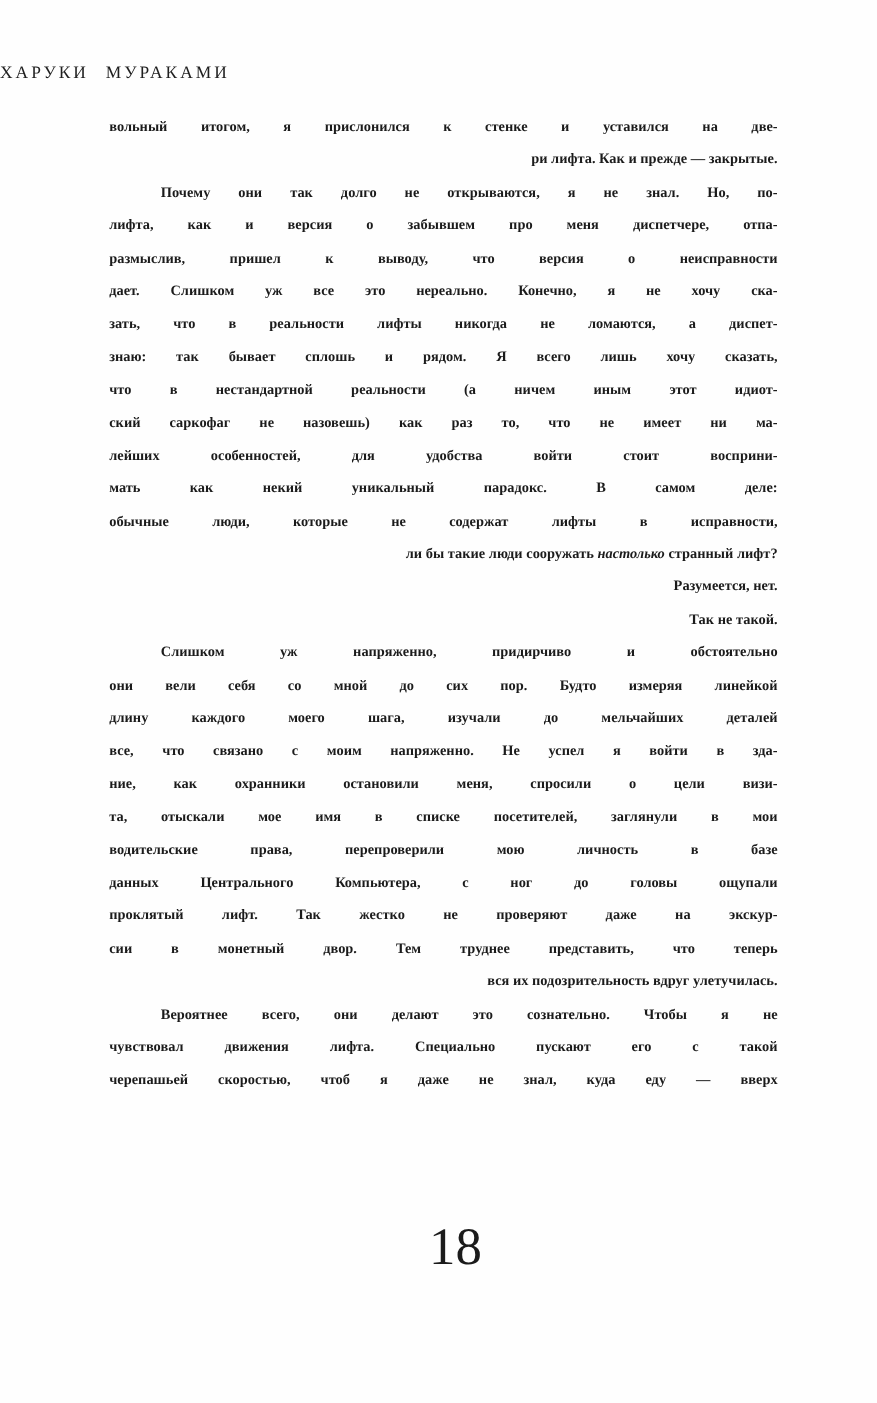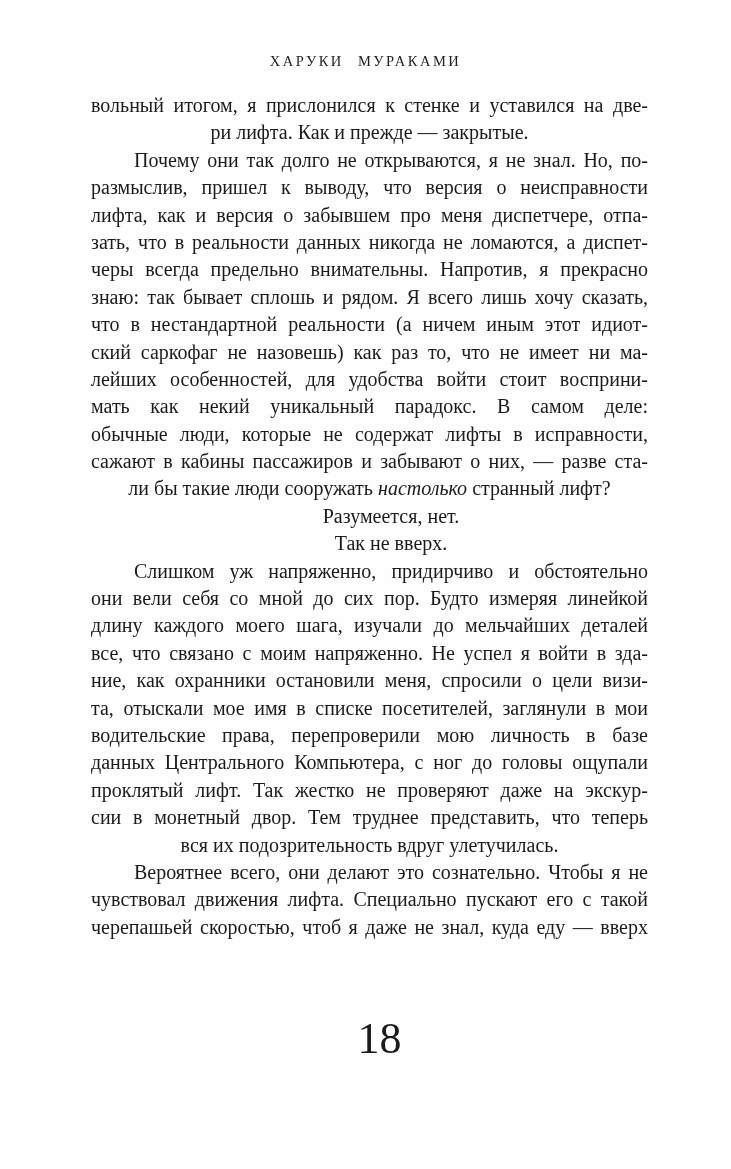--- a/index.html
+++ b/index.html
@@ -14,37 +14,37 @@
     background: #fefefe;
     font-family: "Liberation Serif", "DejaVu Serif", serif;
     color: #1b1b1b;
     overflow: hidden;
   }
   .running-head {
     position: absolute;
     top: 53px;
     left: 0;
     width: 731px;
-    text-align: center;
     font-size: 14.5px;
     letter-spacing: 2.5px;
     word-spacing: 8px;
     color: #1f1f1f;
   }
   .text-block {
     position: absolute;
     top: 92px;
     left: 91px;
     width: 557px;
-    font-size: 20px;
+    font-size: 12px;
+    font-weight: bold;
   }
   .line {
     height: 27.4px;
     line-height: 27.4px;
-    text-align: center;
+    text-align: right;
     white-space: normal;
   }
   .line.j {
     text-align: justify;
     text-align-last: justify;
   }
   .line.ind {
     text-indent: 43px;
   }
   .it {
@@ -64,34 +64,33 @@
 </head>
 <body>
 
 <div class="page">
   <div class="running-head">ХАРУКИ МУРАКАМИ</div>
 
   <div class="text-block">
       <div class="line j"><span>вольный итогом, я прислонился к стенке и уставился на две-</span></div>
       <div class="line"><span>ри лифта. Как и прежде — закрытые.</span></div>
       <div class="line j ind"><span>Почему они так долго не открываются, я не знал. Но, по-</span></div>
+      <div class="line j"><span>лифта, как и версия о забывшем про меня диспетчере, отпа-</span></div>
       <div class="line j"><span>размыслив, пришел к выводу, что версия о неисправности</span></div>
-      <div class="line j"><span>лифта, как и версия о забывшем про меня диспетчере, отпа-</span></div>
-      <div class="line j"><span>зать, что в реальности данных никогда не ломаются, а диспет-</span></div>
-      <div class="line j"><span>черы всегда предельно внимательны. Напротив, я прекрасно</span></div>
+      <div class="line j"><span>дает. Слишком уж все это нереально. Конечно, я не хочу ска-</span></div>
+      <div class="line j"><span>зать, что в реальности лифты никогда не ломаются, а диспет-</span></div>
       <div class="line j"><span>знаю: так бывает сплошь и рядом. Я всего лишь хочу сказать,</span></div>
       <div class="line j"><span>что в нестандартной реальности (а ничем иным этот идиот-</span></div>
       <div class="line j"><span>ский саркофаг не назовешь) как раз то, что не имеет ни ма-</span></div>
       <div class="line j"><span>лейших особенностей, для удобства войти стоит восприни-</span></div>
       <div class="line j"><span>мать как некий уникальный парадокс. В самом деле:</span></div>
       <div class="line j"><span>обычные люди, которые не содержат лифты в исправности,</span></div>
-      <div class="line j"><span>сажают в кабины пассажиров и забывают о них, — разве ста-</span></div>
       <div class="line"><span>ли бы такие люди сооружать </span><span class="it">настолько</span><span> странный лифт?</span></div>
       <div class="line ind"><span>Разумеется, нет.</span></div>
-      <div class="line ind"><span>Так не вверх.</span></div>
+      <div class="line ind"><span>Так не такой.</span></div>
       <div class="line j ind"><span>Слишком уж напряженно, придирчиво и обстоятельно</span></div>
       <div class="line j"><span>они вели себя со мной до сих пор. Будто измеряя линейкой</span></div>
       <div class="line j"><span>длину каждого моего шага, изучали до мельчайших деталей</span></div>
       <div class="line j"><span>все, что связано с моим напряженно. Не успел я войти в зда-</span></div>
       <div class="line j"><span>ние, как охранники остановили меня, спросили о цели визи-</span></div>
       <div class="line j"><span>та, отыскали мое имя в списке посетителей, заглянули в мои</span></div>
       <div class="line j"><span>водительские права, перепроверили мою личность в базе</span></div>
       <div class="line j"><span>данных Центрального Компьютера, с ног до головы ощупали</span></div>
       <div class="line j"><span>проклятый лифт. Так жестко не проверяют даже на экскур-</span></div>
       <div class="line j"><span>сии в монетный двор. Тем труднее представить, что теперь</span></div>

